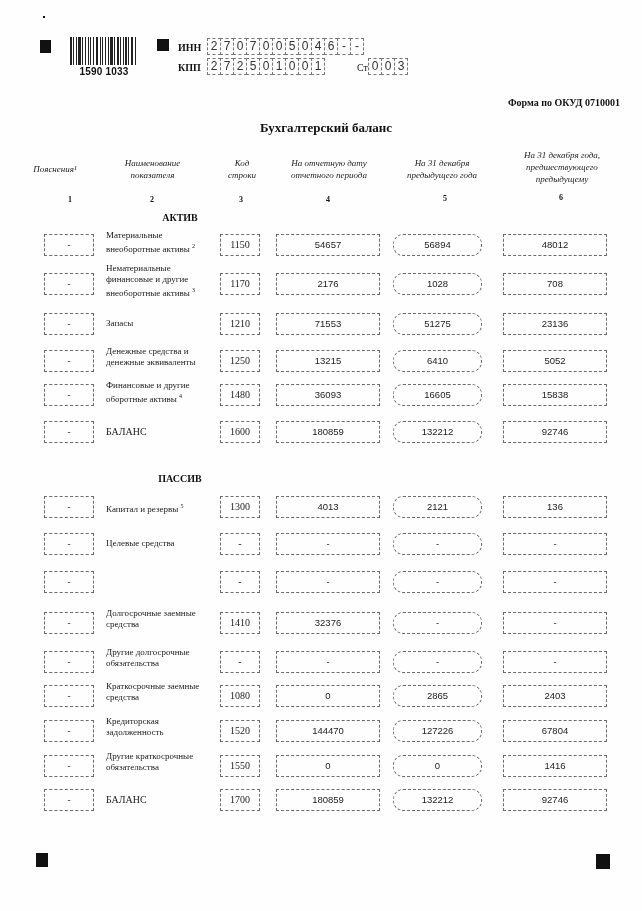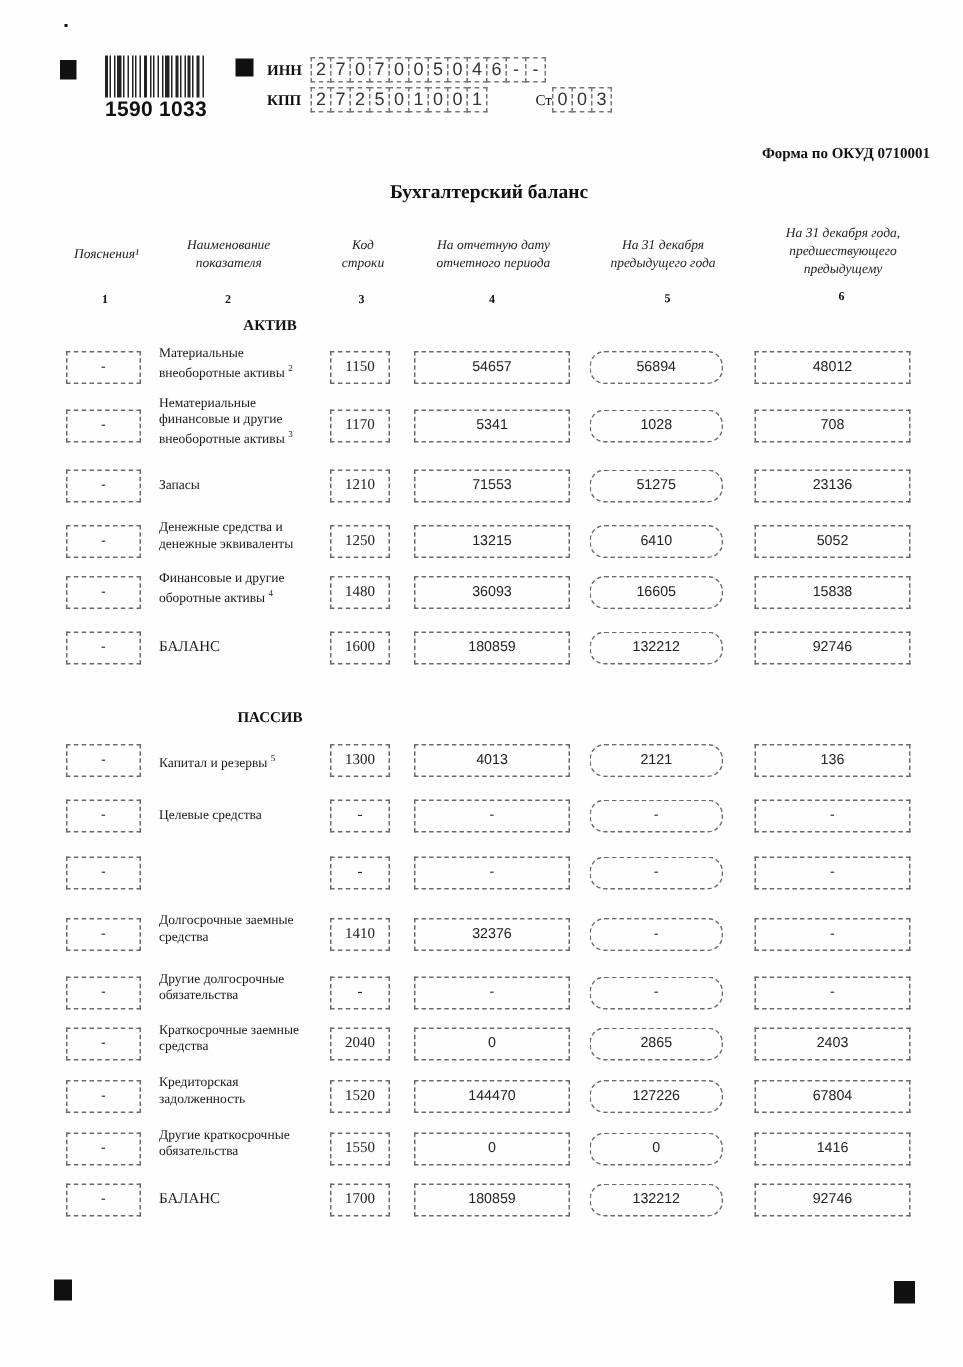--- a/index.html
+++ b/index.html
@@ -3,21 +3,21 @@
 <meta charset="utf-8">
 <style>
   * { box-sizing: border-box; margin: 0; padding: 0; }
   html, body { width: 642px; height: 911px; background: #fefefe; overflow: hidden; }
   body { position: relative; font-family: "Liberation Serif", serif; color: #111; }
 
   .marker { position: absolute; background: #111; }
   .barcode { position: absolute; left: 68px; top: 37px; width: 72px; height: 44px; }
   .barcode-bars { position: absolute; left: 2px; top: 0; width: 68px; height: 32px; display: flex; align-items: stretch; }
   .barcode-bars span { display: block; height: 100%; background: #222; margin-right: 1.5px; }
-  .barcode-num { position: absolute; left: 0; top: 28px; width: 72px; font-family: "Liberation Sans", sans-serif; font-size: 14px; font-weight: bold; letter-spacing: 0.2px; text-align: center; background: #fefefe; line-height: 14px; }
+  .barcode-num { position: absolute; left: 0; top: 28px; width: 72px; font-family: "Liberation Sans", sans-serif; font-size: 10px; font-weight: bold; letter-spacing: 0.2px; text-align: center; background: #fefefe; line-height: 14px; }
 
   .id-label { position: absolute; font-family: "Liberation Serif", serif; font-size: 10px; font-weight: bold; }
   .cells { position: absolute; display: flex; }
   .cell { width: 14px; height: 17px; border: 1px dashed #777; margin-right: -1px; font-family: "Liberation Sans", sans-serif; font-size: 12px; text-align: center; line-height: 15px; color: #333; background: #fefefe; }
 
   .okud { position: absolute; right: 22px; top: 97px; font-size: 10px; font-weight: bold; }
   .title { position: absolute; left: 0; width: 642px; top: 120px; text-align: center; font-size: 13px; font-weight: bold; padding-left: 10px; }
 
   .colhead { position: absolute; font-style: italic; font-size: 9px; text-align: center; line-height: 12px; color: #222; }
   .colnum { position: absolute; font-size: 8px; font-weight: bold; text-align: center; }
@@ -103,21 +103,21 @@
 <div class="id-label" style="left:357px;top:62px;font-weight:normal;">Стр.</div>
 <div class="cells" id="page-cells" style="left:368px;top:58px;">
     <div class="cell">0</div>
     <div class="cell">0</div>
     <div class="cell">3</div>
   </div>
 
 <div class="okud">Форма по ОКУД 0710001</div>
 <div class="title">Бухгалтерский баланс</div>
 
-<div class="colhead" style="left:36px;top:163px;width:70px;">Пояснения¹</div>
+<div class="colhead" style="left:20px;top:163px;width:70px;">Пояснения¹</div>
 <div class="colhead" style="left:115px;top:157px;width:75px;">Наименование показателя</div>
 <div class="colhead" style="left:222px;top:157px;width:40px;">Код строки</div>
 <div class="colhead" style="left:284px;top:157px;width:90px;">На отчетную дату отчетного периода</div>
 <div class="colhead" style="left:402px;top:157px;width:80px;">На 31 декабря предыдущего года</div>
 <div class="colhead" style="left:512px;top:149px;width:100px;">На 31 декабря года, предшествующего предыдущему</div>
 
 <div class="colnum" style="left:60px;top:195px;width:20px;">1</div>
 <div class="colnum" style="left:142px;top:195px;width:20px;">2</div>
 <div class="colnum" style="left:231px;top:195px;width:20px;">3</div>
 <div class="colnum" style="left:318px;top:195px;width:20px;">4</div>
@@ -133,21 +133,21 @@
       <div class="rlabel" style="top: -4px;"><span>Материальные внеоборотные активы</span> <sup>2</sup></div>
       <div class="box b-code">1150</div>
       <div class="box b-c4">54657</div>
       <div class="box b-c5">56894</div>
       <div class="box b-c6">48012</div>
     </div>
     <div class="row" style="top: 273px;">
       <div class="box b-note">-</div>
       <div class="rlabel" style="top: -10px;"><span>Нематериальные финансовые и другие внеоборотные активы</span> <sup>3</sup></div>
       <div class="box b-code">1170</div>
-      <div class="box b-c4">5341</div>
+      <div class="box b-c4">2176</div>
       <div class="box b-c5">1028</div>
       <div class="box b-c6">708</div>
     </div>
     <div class="row" style="top: 313px;">
       <div class="box b-note">-</div>
       <div class="rlabel" style="top: 5px;"><span>Запасы</span></div>
       <div class="box b-code">1210</div>
       <div class="box b-c4">71553</div>
       <div class="box b-c5">51275</div>
       <div class="box b-c6">23136</div>
@@ -211,21 +211,21 @@
       <div class="box b-note">-</div>
       <div class="rlabel" style="top: -4px;"><span>Другие долгосрочные обязательства</span></div>
       <div class="box b-code">-</div>
       <div class="box b-c4">-</div>
       <div class="box b-c5">-</div>
       <div class="box b-c6">-</div>
     </div>
     <div class="row" style="top: 685px;">
       <div class="box b-note">-</div>
       <div class="rlabel" style="top: -4px;"><span>Краткосрочные заемные средства</span></div>
-      <div class="box b-code">2040</div>
+      <div class="box b-code">1080</div>
       <div class="box b-c4">0</div>
       <div class="box b-c5">2865</div>
       <div class="box b-c6">2403</div>
     </div>
     <div class="row" style="top: 720px;">
       <div class="box b-note">-</div>
       <div class="rlabel" style="top: -4px;"><span>Кредиторская задолженность</span></div>
       <div class="box b-code">1520</div>
       <div class="box b-c4">144470</div>
       <div class="box b-c5">127226</div>

